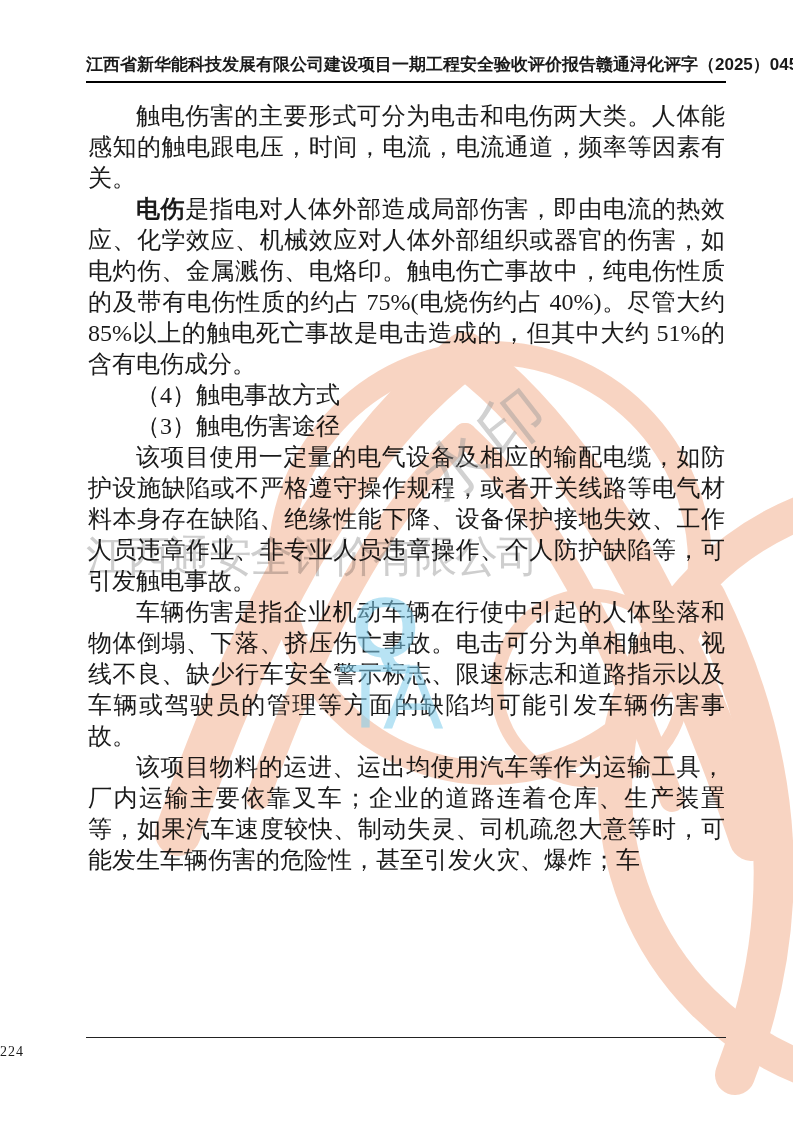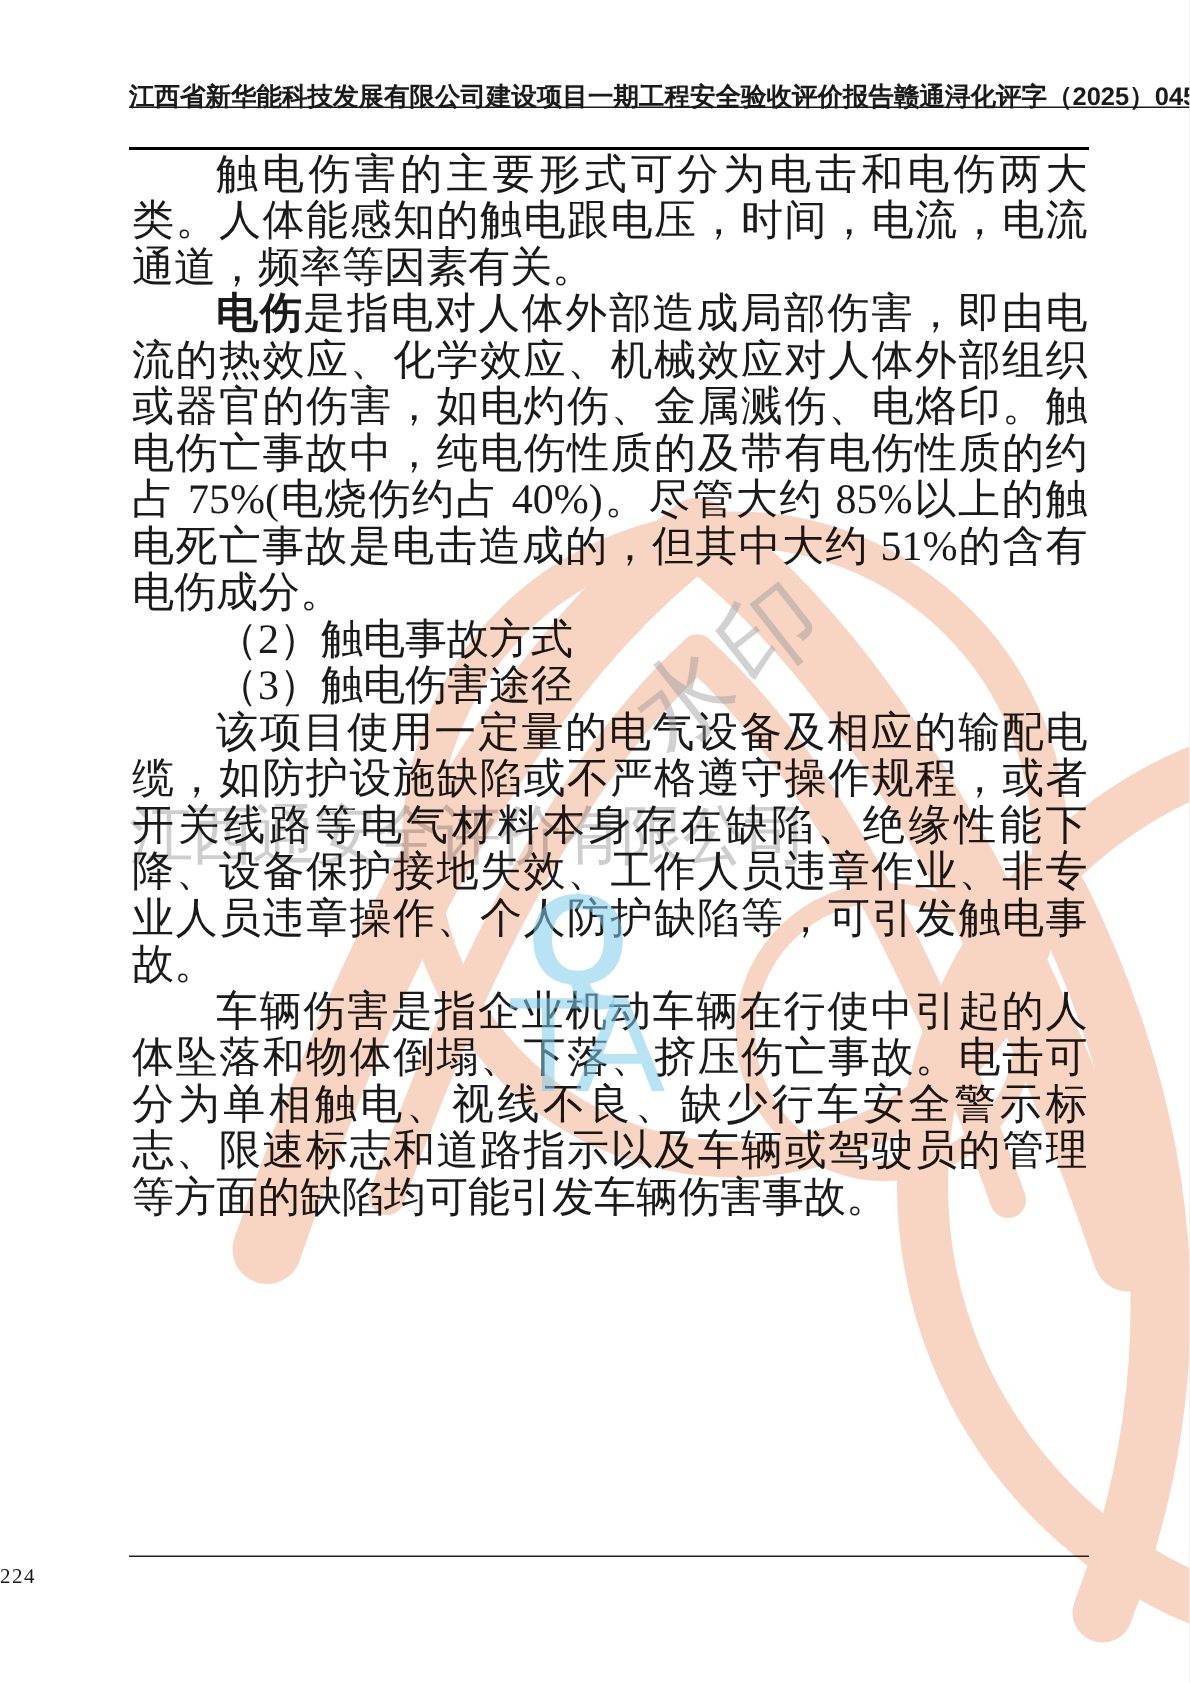--- a/index.html
+++ b/index.html
@@ -11,29 +11,28 @@
     overflow:hidden;
     font-family:"Liberation Serif","DejaVu Serif",serif;
     color:#1a1a1a;
   }
   
   .header{
     position:absolute;top:54px;left:86px;right:67px;
     display:flex;justify-content:space-between;align-items:flex-end;
     font-family:"Liberation Sans","DejaVu Sans",sans-serif;
     font-weight:bold;font-size:17px;line-height:22px;
-    padding-bottom:22px;border-bottom:2px solid #000;
+    padding-bottom:5px;border-bottom:2px solid #000;
     white-space:nowrap;
-    text-decoration:underline;
   }
   .header .right{font-size:17px;}
   
   .body-text{
     position:absolute;top:101px;left:88px;width:637px;
-    font-size:28px;line-height:31px;
+    font-size:24px;line-height:31px;
     text-align:justify;
   }
   .body-text p{margin:0;text-indent:2em;}
   .body-text b{font-weight:bold;}
   
   .footer-rule{position:absolute;left:86px;right:67px;top:1037px;border-top:1.5px solid #222;}
   .footer-page{
     position:absolute;top:1044px;left:0;width:100%;
     text-align:left;font-size:14px;letter-spacing:1px;
   }
@@ -77,24 +76,25 @@
   </div>
 
   <div class="header">
     <span class="left">江西省新华能科技发展有限公司建设项目一期工程安全验收评价报告</span>
     <span class="right">赣通浔化评字（2025）045号</span>
   </div>
 
   <div class="body-text">
     <p><b></b><span>触电伤害的主要形式可分为电击和电伤两大类。人体能感知的触电跟电压，时间，电流，电流通道，频率等因素有关。</span></p>
     <p><b>电伤</b><span>是指电对人体外部造成局部伤害，即由电流的热效应、化学效应、机械效应对人体外部组织或器官的伤害，如电灼伤、金属溅伤、电烙印。触电伤亡事故中，纯电伤性质的及带有电伤性质的约占 75%(电烧伤约占 40%)。尽管大约 85%以上的触电死亡事故是电击造成的，但其中大约 51%的含有电伤成分。</span></p>
-    <p><b></b><span>（2）触电事故方式</span></p>
+    <p><b></b><span>（4）触电事故方式</span></p>
     <p><b></b><span>（3）触电伤害途径</span></p>
     <p><b></b><span>该项目使用一定量的电气设备及相应的输配电缆，如防护设施缺陷或不严格遵守操作规程，或者开关线路等电气材料本身存在缺陷、绝缘性能下降、设备保护接地失效、工作人员违章作业、非专业人员违章操作、个人防护缺陷等，可引发触电事故。</span></p>
     <p><b></b><span>车辆伤害是指企业机动车辆在行使中引起的人体坠落和物体倒塌、下落、挤压伤亡事故。电击可分为单相触电、视线不良、缺少行车安全警示标志、限速标志和道路指示以及车辆或驾驶员的管理等方面的缺陷均可能引发车辆伤害事故。</span></p>
+    <p><b></b><span>该项目物料的运进、运出均使用汽车等作为运输工具，厂内运输主要依靠叉车；企业的道路连着仓库、生产装置等，如果汽车速度较快、制动失灵、司机疏忽大意等时，可能发生车辆伤害的危险性，甚至引发火灾、爆炸；车</span></p>
   </div>
 
   <div class="wm">
     <svg class="wm-svg" width="793" height="1122" viewBox="0 0 793 1122">
       <g opacity="0.42">
 
         <circle class="st" cx="490" cy="563" r="210" stroke-width="24"></circle>
 
         <path class="st" d="M178 833 Q300 480 465 355" stroke-width="46"></path>
         <path class="st" d="M752 838 Q630 480 465 355" stroke-width="46"></path>

